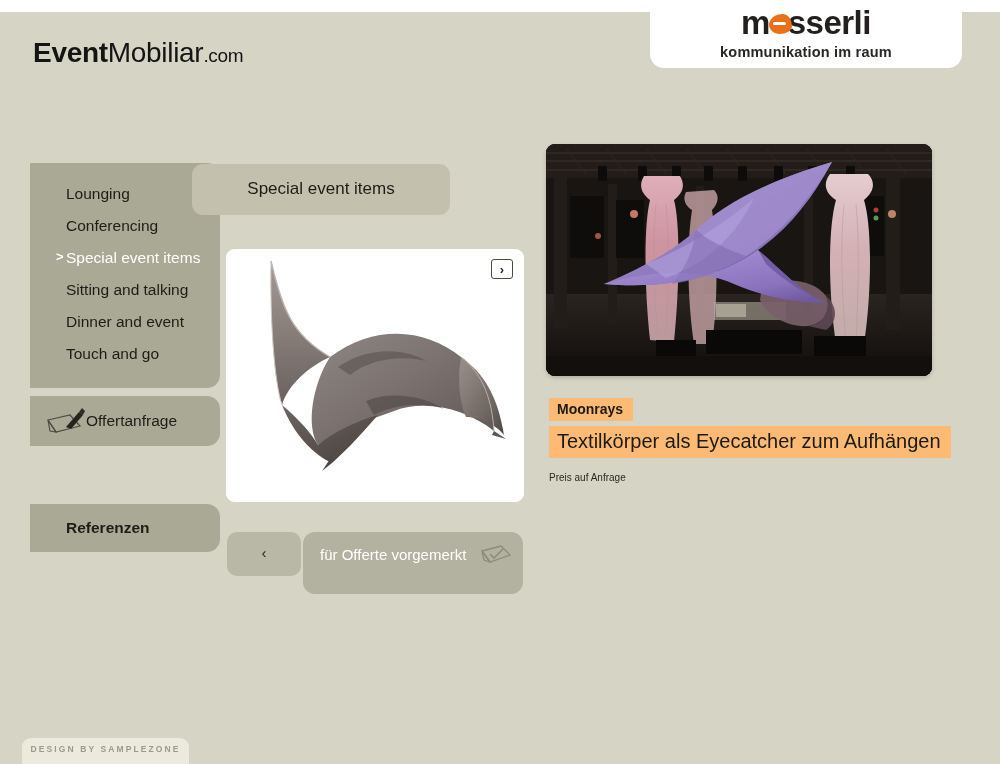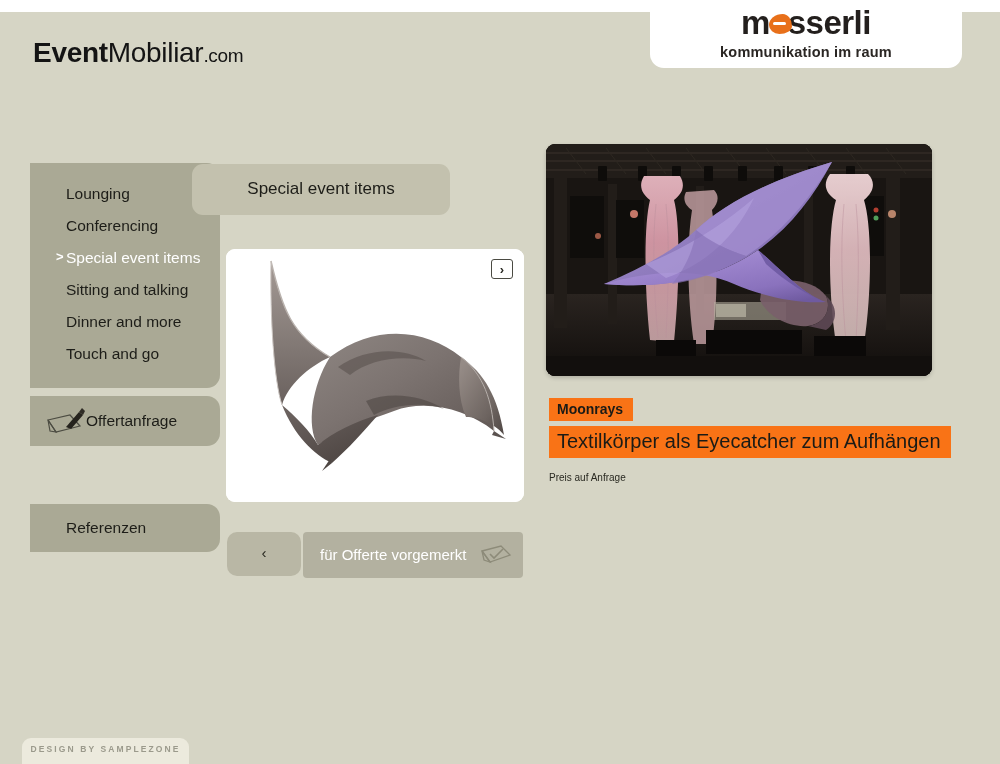--- a/index.html
+++ b/index.html
@@ -88,21 +88,21 @@
     left: 0;
     width: 190px;
     background: #aaa995;
     border-top-right-radius: 13px;
     border-bottom-right-radius: 13px;
     margin-left: 30px;
   }
   #side-cats { top: 163px; height: 225px; }
   #side-offer { top: 396px; height: 50px; }
   #side-about { top: 452px; height: 46px; }
-  #side-refs  { top: 504px; height: 48px; }
+  #side-refs  { top: 504px; height: 48px; font-weight: bold; }
 
   .nav-item {
     position: absolute;
     left: 36px;
     font-size: 15.5px;
     color: #1d1d18;
     white-space: nowrap;
   }
   .nav-item.active { color: #ffffff; }
   .nav-item .caret {
@@ -182,23 +182,23 @@
     border-radius: 10px;
     cursor: pointer;
   }
   #prev-btn .glyph {
     position: absolute; left: 0; right: 0; top: 12px;
     text-align: center; font-size: 15px; color: #27271f;
   }
   #offer-mark-btn {
     position: absolute;
     left: 303px; top: 532px;
-    width: 220px; height: 46px;
+    width: 220px; height: 62px;
     background: #b3b1a0;
-    border-radius: 4px;
+    border-radius: 12px;
     cursor: pointer;
   }
   #offer-mark-label {
     position: absolute;
     left: 17px; top: 14px;
     font-size: 15px;
     color: #ffffff;
     white-space: nowrap;
   }
   #clipboard-check {
@@ -215,21 +215,21 @@
     border-radius: 9px;
     overflow: hidden;
     background: #14110f;
     box-shadow: 0 2px 4px rgba(0,0,0,0.18);
   }
   #hero svg { display: block; }
 
   
   .tag-white {
     position: absolute;
-    background: #f97316;
+    background: #fdba74;
     color: #1b1b16;
     white-space: nowrap;
   }
   #detail-title {
     left: 549px; top: 398px;
     padding: 3px 10px 4px 8px;
     font-size: 14px;
     font-weight: bold;
   }
   #detail-desc {
@@ -293,21 +293,21 @@
       <span>Conferencing</span>
     </div>
     <div class="nav-item active" style="top:86px">
       <span class="caret">&gt;</span>
       <span>Special event items</span>
     </div>
     <div class="nav-item" style="top:118px">
       <span>Sitting and talking</span>
     </div>
     <div class="nav-item" style="top:150px">
-      <span>Dinner and more</span>
+      <span>Dinner and event</span>
     </div>
     <div class="nav-item" style="top:182px">
       <span>Touch and go</span>
     </div>
   </div>
 
   <div class="side-block" id="side-offer">
     <svg id="offer-icon" viewBox="0 0 46 30">
       <polygon points="4,14 26,9 36,20 12,26" fill="none" stroke="#4c4c42" stroke-width="1.2"></polygon>
       <polygon points="4,14 6,25 12,26" fill="none" stroke="#4c4c42" stroke-width="1.2"></polygon>

